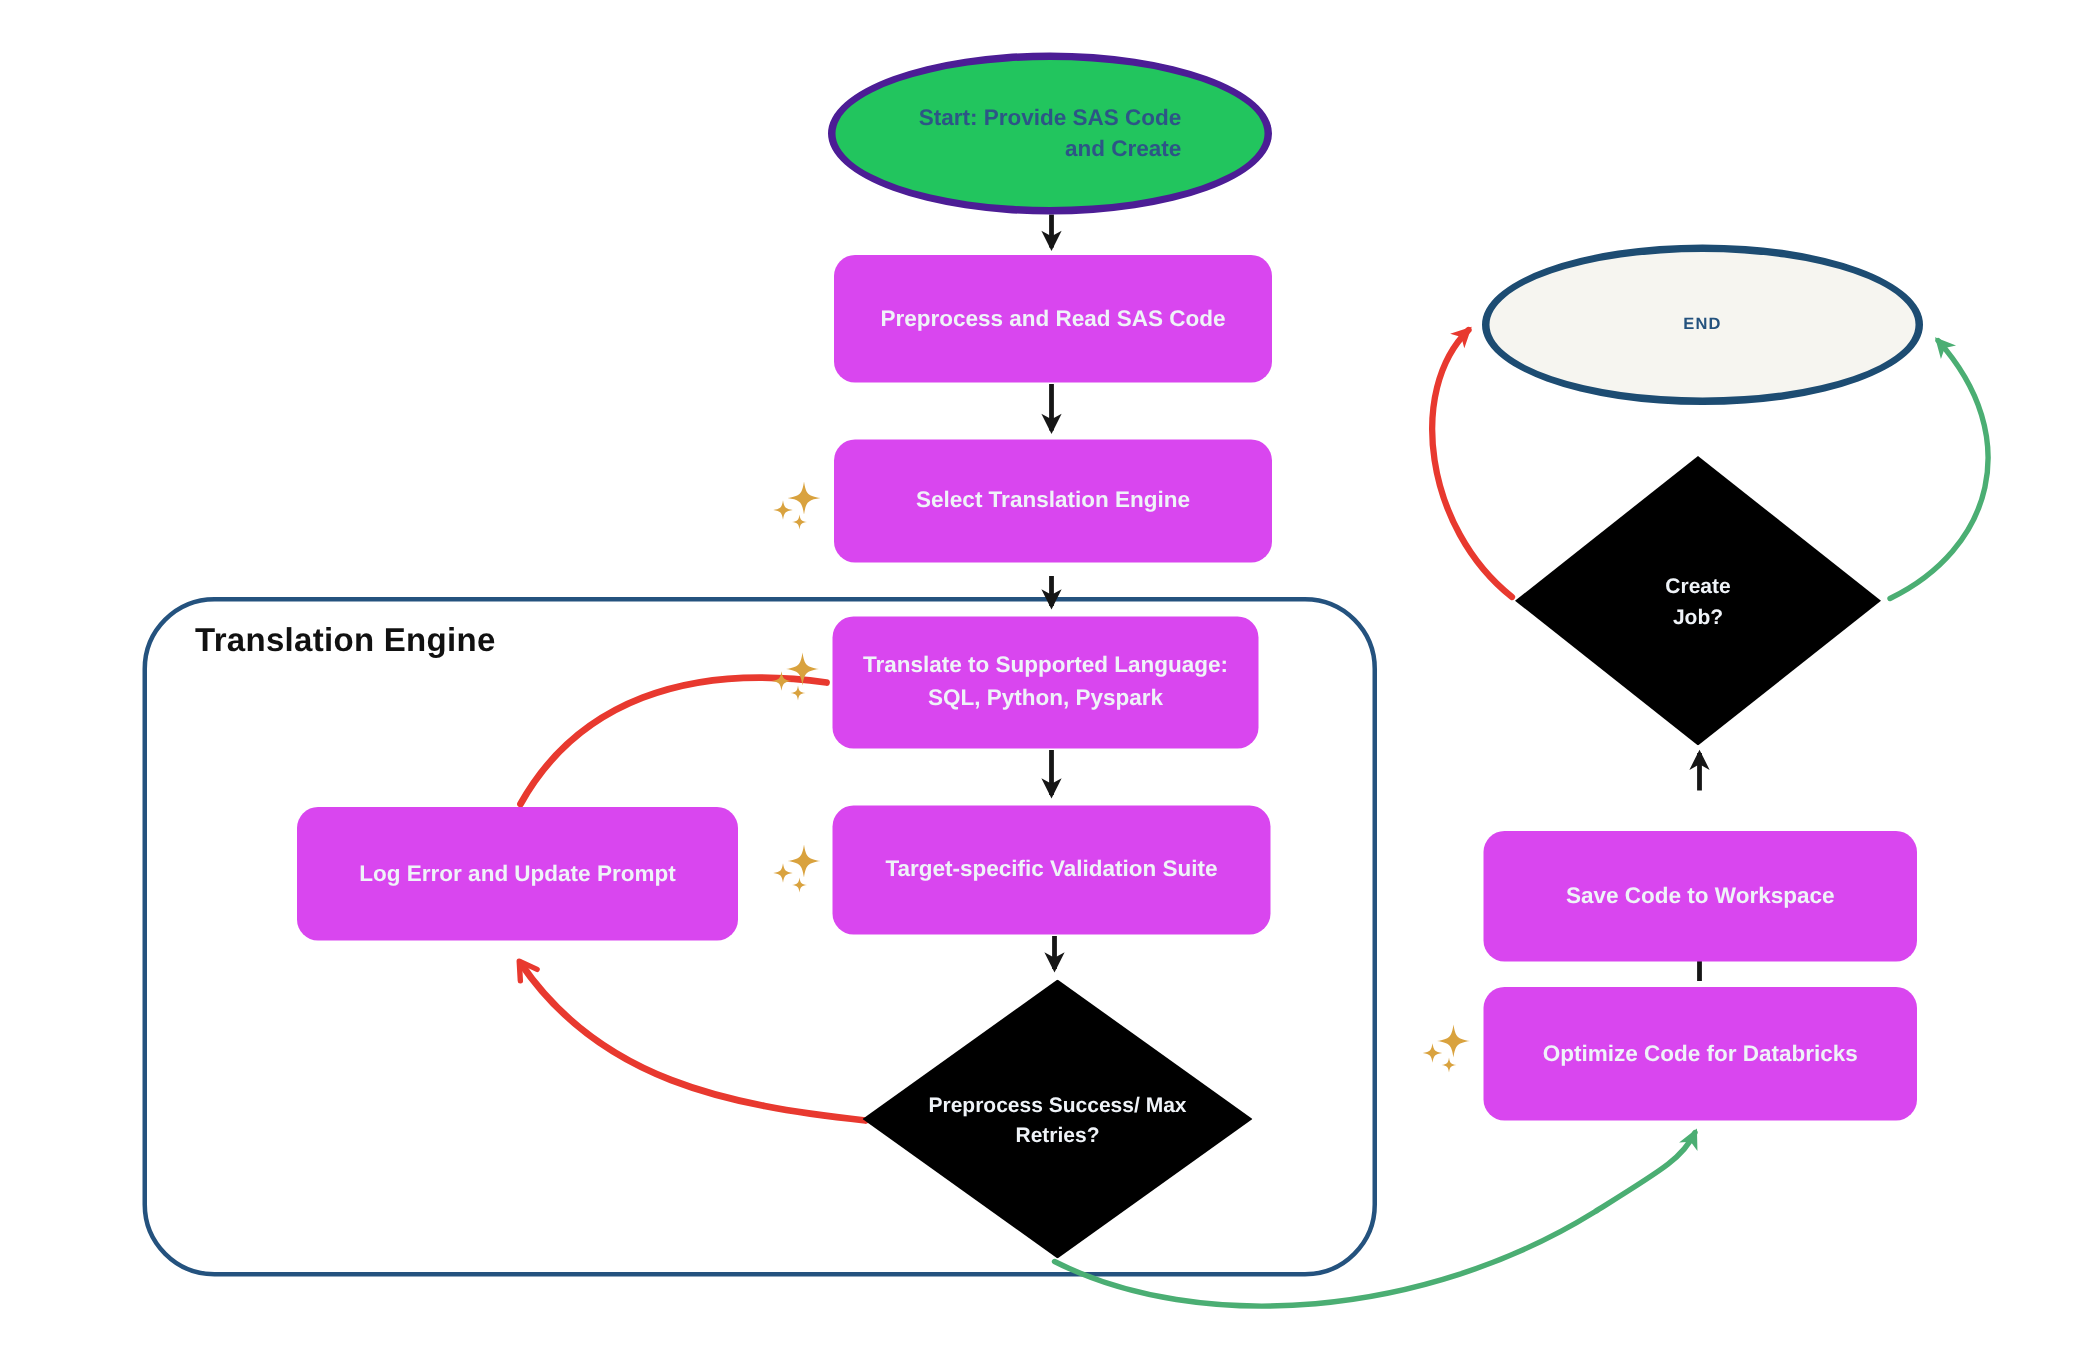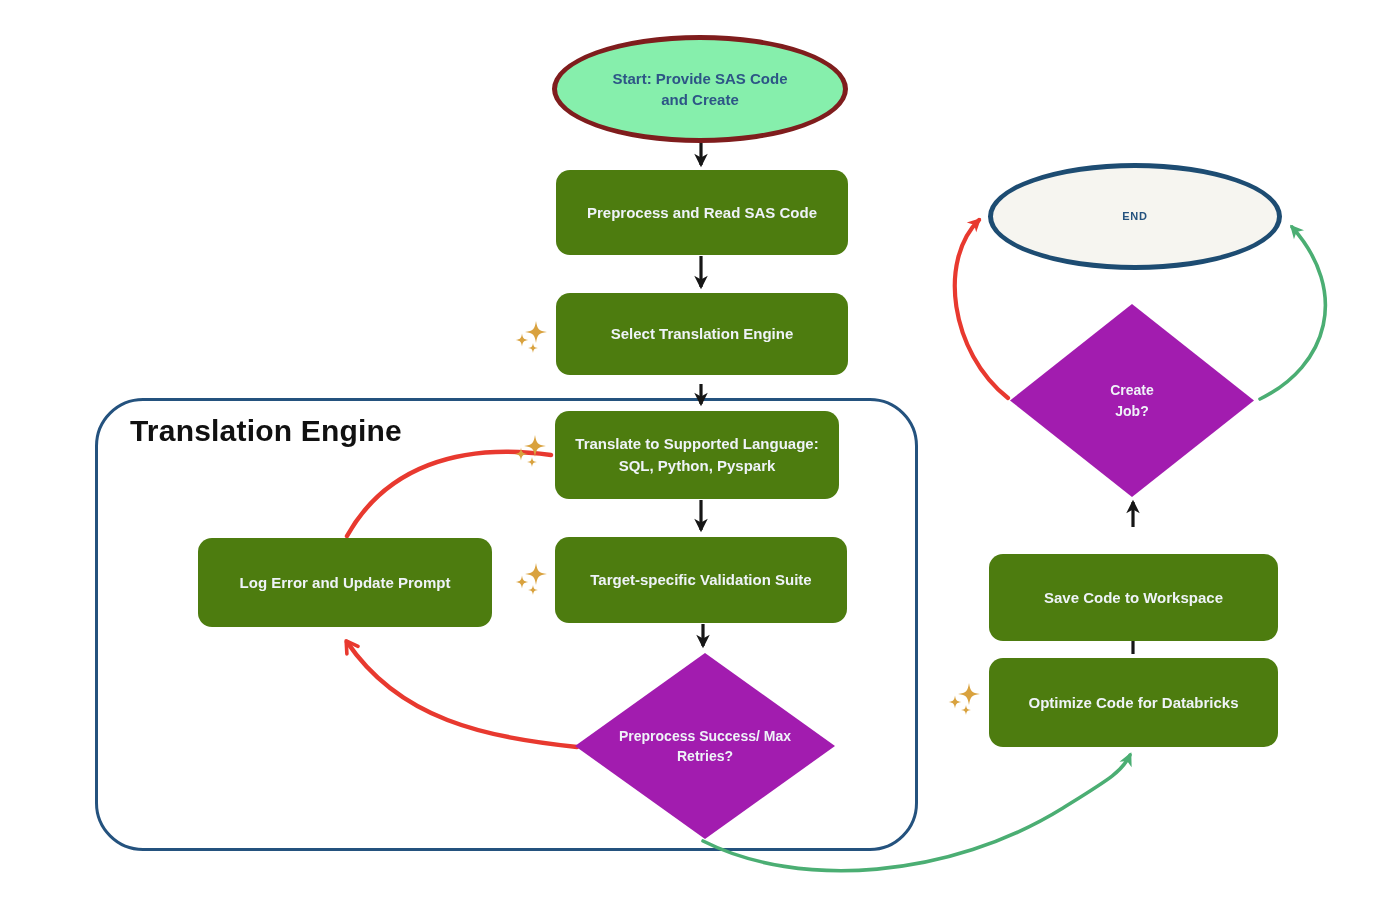--- a/index.html
+++ b/index.html
@@ -10,37 +10,37 @@
   }
   .stage{position:absolute;inset:0;width:1384px;height:900px;}
   svg.arrows{position:absolute;left:0;top:0;width:1384px;height:900px;pointer-events:none;}
   .node{
     position:absolute;display:flex;align-items:center;justify-content:center;
     text-align:center;box-sizing:border-box;
   }
   .lbl{display:block;}
   .ln{display:block;}
   .process{
-    background:#4d7c0f;color:#EFF3F8;border-radius:14px;
+    background:#d946ef;color:#EFF3F8;border-radius:14px;
     font-weight:bold;font-size:15px;line-height:1.45;
   }
   .terminator{border-radius:50%;font-weight:bold;line-height:1.4;}
-  .start{background:#86efac;border:5px solid #7f1d1d;color:#2D5586;font-size:15px;}
+  .start{background:#22c55e;border:5px solid #4c1d95;color:#2D5586;font-size:15px;text-align:right;}
   .end{background:#F6F5F0;border:5px solid #1D4C72;color:#24527E;font-size:11px;letter-spacing:0.8px;}
   .diamond{
-    background:#a21caf;color:#EFF3F8;font-weight:bold;font-size:14px;line-height:1.45;
+    background:#000000;color:#EFF3F8;font-weight:bold;font-size:14px;line-height:1.45;
     clip-path:polygon(50% 0,100% 50%,50% 100%,0 50%);
   }
   .container-box{
     position:absolute;left:95px;top:398px;width:823px;height:453px;
     border:3.5px solid #24527E;border-radius:48px;box-sizing:border-box;
   }
   .container-label{
     position:absolute;left:130px;top:414px;
-    font-size:30px;font-weight:bold;color:#111111;letter-spacing:0.2px;
+    font-size:22px;font-weight:bold;color:#111111;letter-spacing:0.2px;
   }
 </style>
 </head>
 <body>
 
 <div class="stage">
 
   <div class="container-box"></div>
   <div class="container-label">Translation Engine</div>
 

